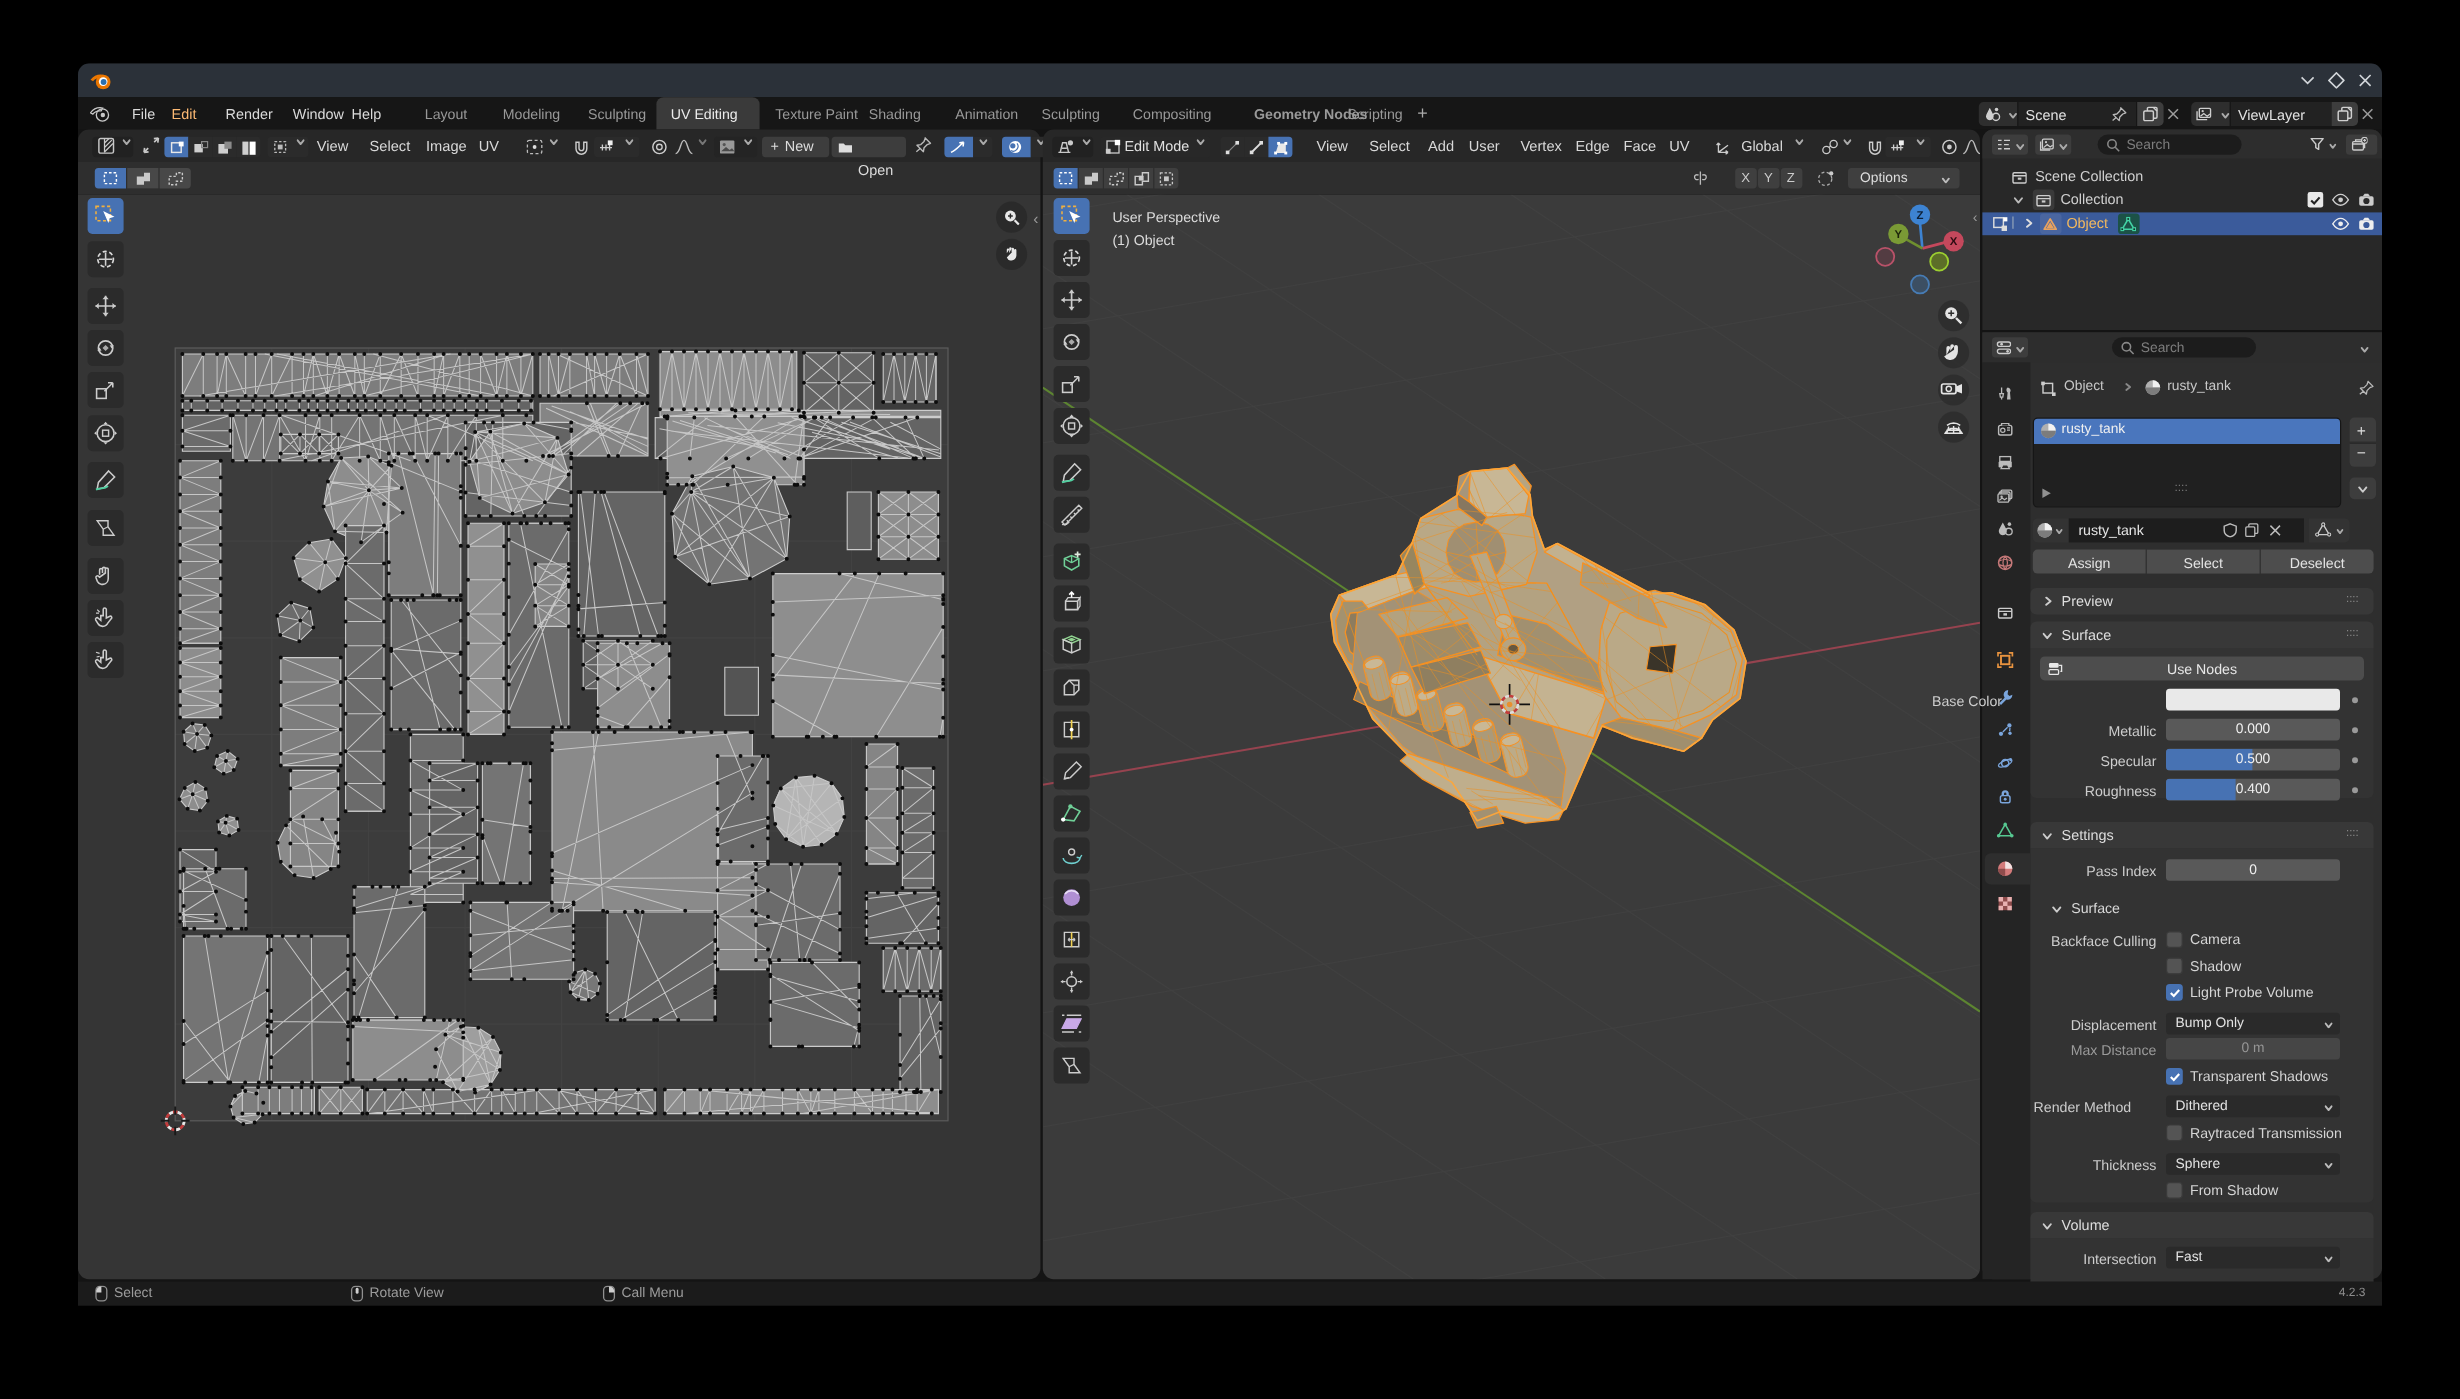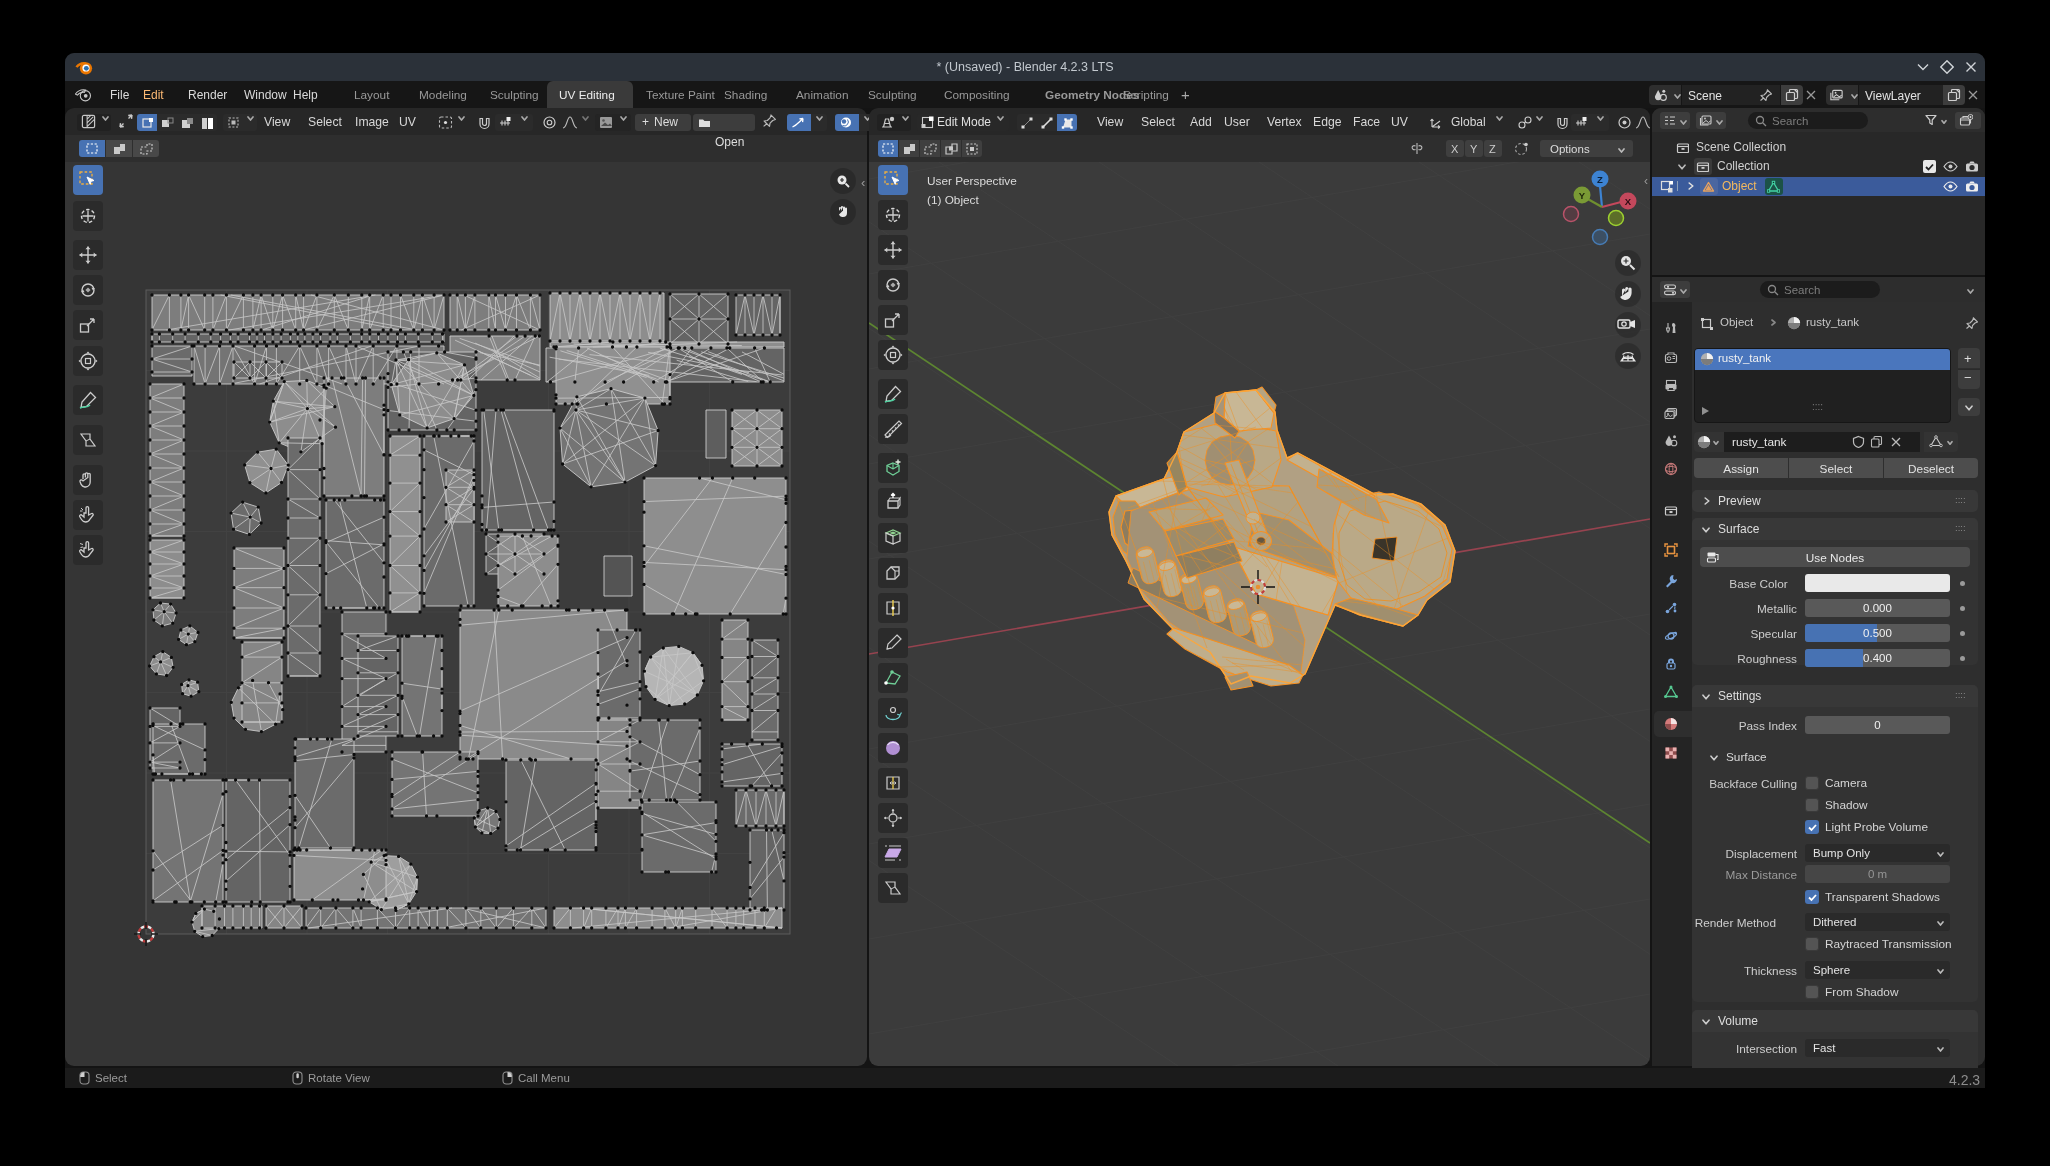--- a/index.html
+++ b/index.html
@@ -5,21 +5,20 @@
 .ab{position:absolute}
 </style></head><body>
 <div class="ab" style="left:65px;top:53px;width:1920px;height:1035px;background:#141414;border-radius:10px 10px 0 0">
     <div class="ab " style="left:0px;top:0px;width:1920px;height:28px;background:#2b3139;border-radius:9px 9px 0 0"></div>
     <svg class="ab" style="left:10px;top:6px" width="18" height="16" viewBox="0 0 20 17">
 <path d="M0.5 8 Q5 1.8 12.5 3.2 L11 6 Q5.5 5.5 2.8 9.2 Z" fill="#ea7600"></path>
 <circle cx="12.2" cy="10" r="6.8" fill="#ea7600"></circle>
 <circle cx="12.2" cy="9.6" r="4" fill="#ffffff"></circle>
 <circle cx="12.6" cy="10" r="2.7" fill="#2c6fae"></circle>
     </svg>
-    <div class="ab" style="left:0px;top:7px;font-size:12.5px;color:#c3c9cf;white-space:nowrap;font-weight:400;width:1920px;text-align:center">* (Unsaved) - Blender 4.2.3 LTS</div>
     <svg class="ab" style="left:1851px;top:7px;" width="14" height="14" viewBox="0 0 14 14">
       <path d="M2 4.5 L7 9.5 L12 4.5" stroke="#d0d4d8" stroke-width="1.4" fill="none"></path>
     </svg>
     <svg class="ab" style="left:1875px;top:7px;" width="14" height="14" viewBox="0 0 14 14">
       <rect x="2.6" y="2.6" width="8.8" height="8.8" transform="rotate(45 7 7)" stroke="#d0d4d8" stroke-width="1.4" fill="none"></rect>
     </svg>
     <svg class="ab" style="left:1899px;top:7px;" width="14" height="14" viewBox="0 0 14 14">
       <path d="M2.5 2.5 L11.5 11.5 M11.5 2.5 L2.5 11.5" stroke="#d0d4d8" stroke-width="1.4" fill="none"></path>
     </svg>
     <div class="ab " style="left:0px;top:28px;width:1920px;height:27px;background:#161616"></div>
@@ -99,21 +98,21 @@
     <svg class="ab" style="left:227px;top:1018px;" width="11" height="14" viewBox="0 0 11 14">
       <rect x="1" y="1" width="9" height="12" rx="3.2" fill="none" stroke="#909090" stroke-width="1.1"></rect>
       <rect x="4.4" y="2.2" width="2.4" height="5" rx="1.2" fill="#cfcfcf"></rect>
     </svg>
     <div class="ab" style="left:243px;top:1019px;font-size:11.5px;color:#9c9c9c;white-space:nowrap;font-weight:400;">Rotate View</div>
     <svg class="ab" style="left:437px;top:1018px;" width="11" height="14" viewBox="0 0 11 14">
       <rect x="1" y="1" width="9" height="12" rx="3.2" fill="none" stroke="#909090" stroke-width="1.1"></rect>
       <path d="M9.8 4.5 a4.3 4.3 0 0 0 -4.3 -3.4 l0 5 l4.3 0 z" fill="#cfcfcf"></path>
     </svg>
     <div class="ab" style="left:453px;top:1019px;font-size:11.5px;color:#9c9c9c;white-space:nowrap;font-weight:400;">Call Menu</div>
-    <div class="ab" style="left:1884px;top:1019px;font-size:14px;color:#8d8d8d;white-space:nowrap;font-weight:400;">4.2.3</div>
+    <div class="ab" style="left:1884px;top:1019px;font-size:10px;color:#8d8d8d;white-space:nowrap;font-weight:400;">4.2.3</div>
     <div class="ab " style="left:0px;top:55px;width:802px;height:27px;background:#272727;border-radius:9px 9px 0 0"></div>
     <div class="ab " style="left:0px;top:82px;width:802px;height:27px;background:#2e2e2e"></div>
     <div class="ab " style="left:0px;top:109px;width:802px;height:904px;background:#353535;border-radius:0 0 9px 9px;overflow:hidden"><svg width="802" height="904" viewBox="0 0 802 904">
         <rect x="81" y="128" width="644" height="644" fill="#3c3c3c"></rect>
         <path d="M161.5 128V772 M81 208.5H725 M242.0 128V772 M81 289.0H725 M322.5 128V772 M81 369.5H725 M403.0 128V772 M81 450.0H725 M483.5 128V772 M81 530.5H725 M564.0 128V772 M81 611.0H725 M644.5 128V772 M81 691.5H725" stroke="#424242" stroke-width="1" fill="none"></path>
         <rect x="81" y="128" width="644" height="644" fill="none" stroke="#5c5c5c" stroke-width="1"></rect>
         <path d="M87.0 133.0 L379.0 133.0 L379.0 168.0 L87.0 168.0 Z" fill="#7d7d7d" stroke="#cccccc" stroke-width="0.9"></path>
         <path d="M385.0 133.0 L475.0 133.0 L475.0 168.0 L385.0 168.0 Z" fill="#7d7d7d" stroke="#cccccc" stroke-width="0.9"></path>
         <path d="M485.0 131.0 L599.0 131.0 L599.0 179.0 L485.0 179.0 Z" fill="#8d8d8d" stroke="#cccccc" stroke-width="0.9"></path>
         <path d="M605.0 132.0 L663.0 132.0 L663.0 182.0 L605.0 182.0 Z" fill="#646464" stroke="#cccccc" stroke-width="0.9"></path>
@@ -1118,21 +1117,21 @@
     <div class="ab" style="left:1653px;top:469px;font-size:12px;color:#dedede;white-space:nowrap;font-weight:400;">Surface</div>
     <div class="ab" style="left:1890px;top:469px;font-size:9.5px;color:#8a8a8a;white-space:nowrap;font-weight:400;">::::</div>
     <div class="ab " style="left:1627px;top:487px;width:286px;height:125px;background:#333333;border-radius:0 0 5px 5px"></div>
     <div class="ab " style="left:1635px;top:494px;width:270px;height:20px;background:#4d4d4d;border-radius:4px"></div>
     <svg class="ab" style="left:1641px;top:497px;" width="14" height="14" viewBox="0 0 14 14">
       <rect x="1.5" y="2.5" width="8" height="4" rx="1" fill="#e8e8e8"></rect>
       <rect x="1.5" y="8 " width="8" height="4" rx="1" fill="none" stroke="#e8e8e8" stroke-width="1.1"></rect>
       <path d="M9.5 4.5h2.5v5h-1" stroke="#e8e8e8" stroke-width="1.1" fill="none"></path>
     </svg>
     <div class="ab" style="left:1635px;top:498px;font-size:11.8px;color:#e8e8e8;white-space:nowrap;font-weight:400;width:270px;text-align:center">Use Nodes</div>
-    <div class="ab" style="left:1641px;top:524px;font-size:11.8px;color:#cdcdcd;white-space:nowrap;font-weight:400;width:105px;text-align:center">Base Color</div>
+    <div class="ab" style="left:1545px;top:524px;font-size:11.8px;color:#cdcdcd;white-space:nowrap;font-weight:400;width:105px;text-align:left">Base Color</div>
     <div class="ab " style="left:1740px;top:521px;width:145px;height:18px;background:#e9e9e9;border-radius:3px"></div>
     <div class="ab " style="left:1895px;top:528px;width:5px;height:5px;background:#9a9a9a;border-radius:50%"></div>
     <div class="ab" style="left:1627px;top:549px;font-size:11.8px;color:#cdcdcd;white-space:nowrap;font-weight:400;width:105px;text-align:right">Metallic</div>
     <div class="ab " style="left:1740px;top:546px;width:145px;height:18px;background:#595959;border-radius:3px;overflow:hidden"></div>
     <div class="ab" style="left:1740px;top:549px;font-size:11.5px;color:#f1f1f1;white-space:nowrap;font-weight:400;width:145px;text-align:center">0.000</div>
     <div class="ab " style="left:1895px;top:553px;width:5px;height:5px;background:#9a9a9a;border-radius:50%"></div>
     <div class="ab" style="left:1627px;top:574px;font-size:11.8px;color:#cdcdcd;white-space:nowrap;font-weight:400;width:105px;text-align:right">Specular</div>
     <div class="ab " style="left:1740px;top:571px;width:145px;height:18px;background:#595959;border-radius:3px;overflow:hidden">
       <div style="position:absolute;left:0;top:0;width:72px;height:18px;background:#4772b3"></div>
     </div>

